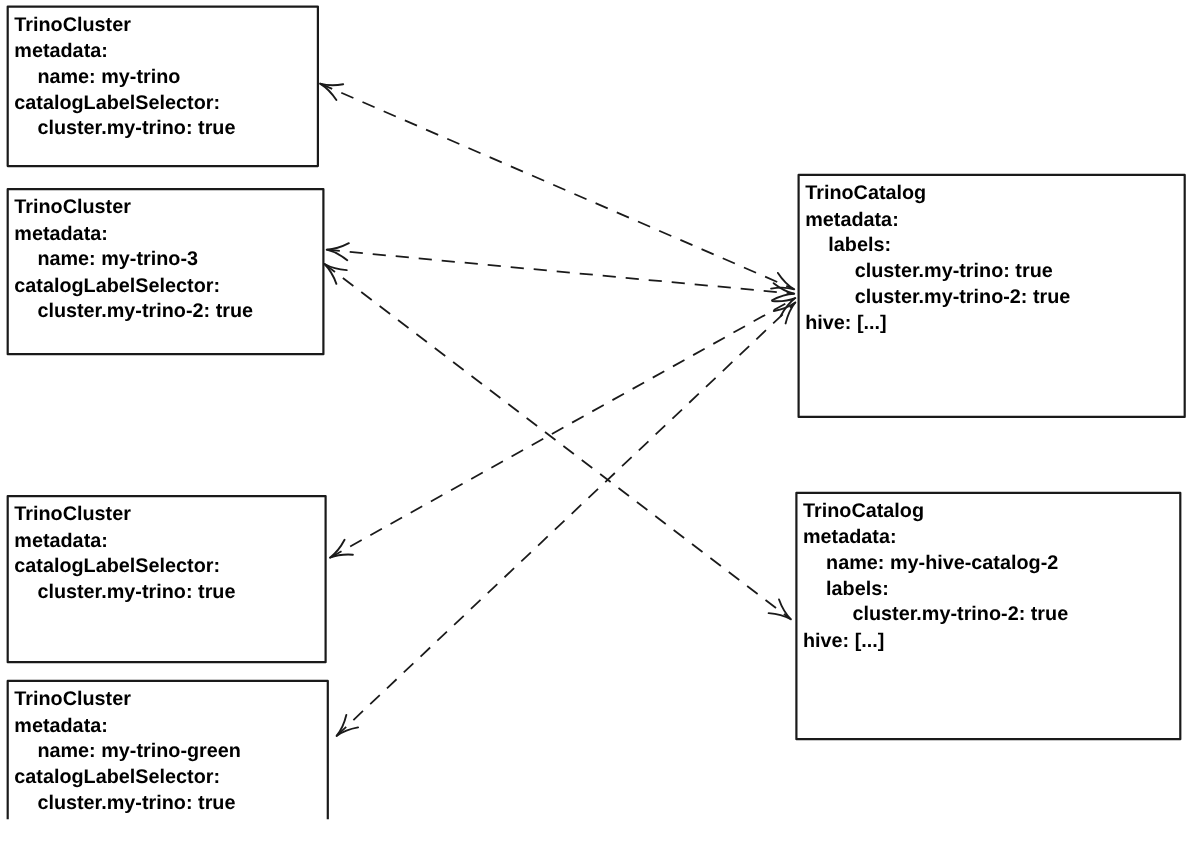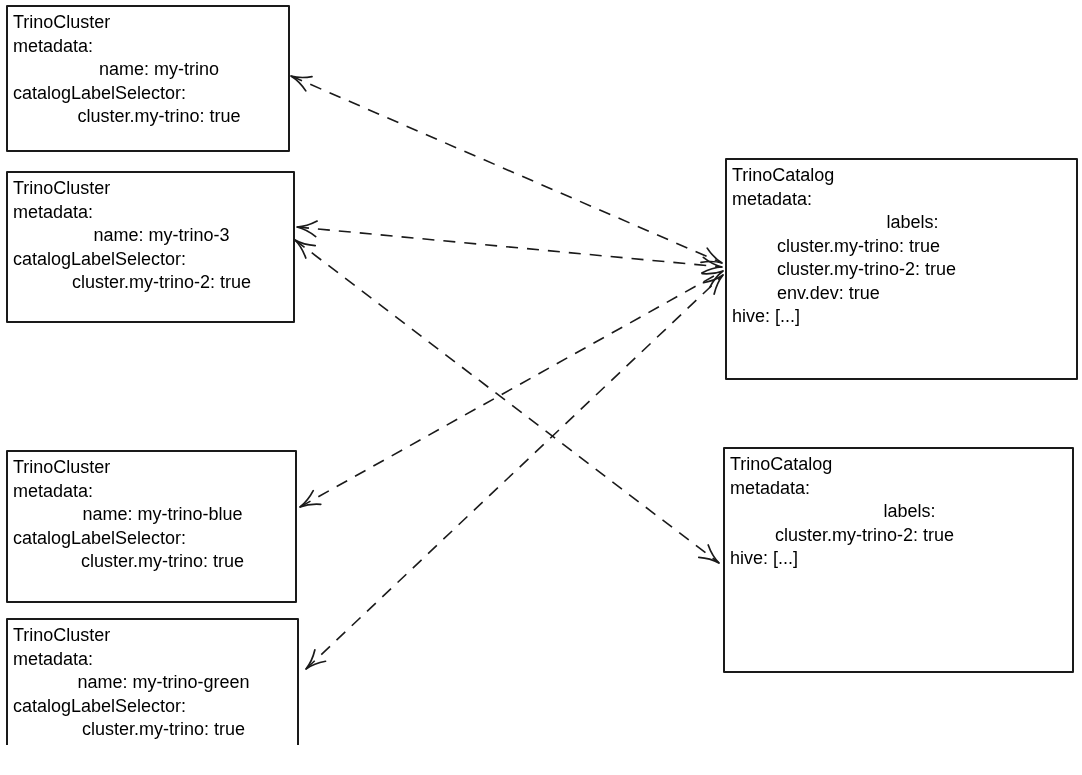--- a/index.html
+++ b/index.html
@@ -2,37 +2,38 @@
 <html><head>
 <meta charset="utf-8">
 <style>
   html,body{margin:0;padding:0;background:#ffffff;}
   .canvas{
     position:relative;
     width:1082px;height:745px;
     background:#ffffff;
     font-family:"Liberation Sans", sans-serif;
     overflow:hidden;
+    font-weight:bold;
   }
   svg.edges{position:absolute;left:0;top:0;width:1082px;height:775px;}
   .box{
     position:absolute;
     box-sizing:border-box;
     border:2px solid #1a1a1a;
     border-radius:1px;
     background:#ffffff;
     padding:4px 4px 4px 5px;
   }
   .ln{
     font-size:18px;
     line-height:23.5px;
     color:#000000;
     white-space:pre;
   }
-  .ind1{padding-left:21px;text-align:center;}
+  .ind1{padding-left:21px;}
   .ind2{padding-left:45px;}
 </style>
 </head>
 <body>
 
 <div class="canvas">
 
   <svg class="edges" xmlns="http://www.w3.org/2000/svg">
       <g>
         <line x1="291" y1="76" x2="722" y2="263" stroke="#1a1a1a" stroke-width="1.6" stroke-dasharray="12 9"></line>
@@ -68,44 +69,43 @@
     <div class="ln">TrinoCluster</div>
     <div class="ln">metadata:</div>
     <div class="ln ind1">name: my-trino-3</div>
     <div class="ln">catalogLabelSelector:</div>
     <div class="ln ind1">cluster.my-trino-2: true</div>
   </div>
 
   <div class="box" style="left:6px;top:450px;width:291px;height:153px">
     <div class="ln">TrinoCluster</div>
     <div class="ln">metadata:</div>
-    <div class="ln ind1">name: my-trino-blue</div>
     <div class="ln">catalogLabelSelector:</div>
     <div class="ln ind1">cluster.my-trino: true</div>
   </div>
 
   <div class="box" style="left:6px;top:618px;width:293px;height:150px">
     <div class="ln">TrinoCluster</div>
     <div class="ln">metadata:</div>
     <div class="ln ind1">name: my-trino-green</div>
     <div class="ln">catalogLabelSelector:</div>
     <div class="ln ind1">cluster.my-trino: true</div>
   </div>
 
   <div class="box" style="left:725px;top:158px;width:353px;height:222px">
     <div class="ln">TrinoCatalog</div>
     <div class="ln">metadata:</div>
     <div class="ln ind1">labels:</div>
     <div class="ln ind2">cluster.my-trino: true</div>
     <div class="ln ind2">cluster.my-trino-2: true</div>
-    <div class="ln ind2">env.dev: true</div>
     <div class="ln">hive: [...]</div>
   </div>
 
   <div class="box" style="left:723px;top:447px;width:351px;height:226px">
     <div class="ln">TrinoCatalog</div>
     <div class="ln">metadata:</div>
+    <div class="ln ind1">name: my-hive-catalog-2</div>
     <div class="ln ind1">labels:</div>
     <div class="ln ind2">cluster.my-trino-2: true</div>
     <div class="ln">hive: [...]</div>
   </div>
 
 </div>
 
 </body></html>

